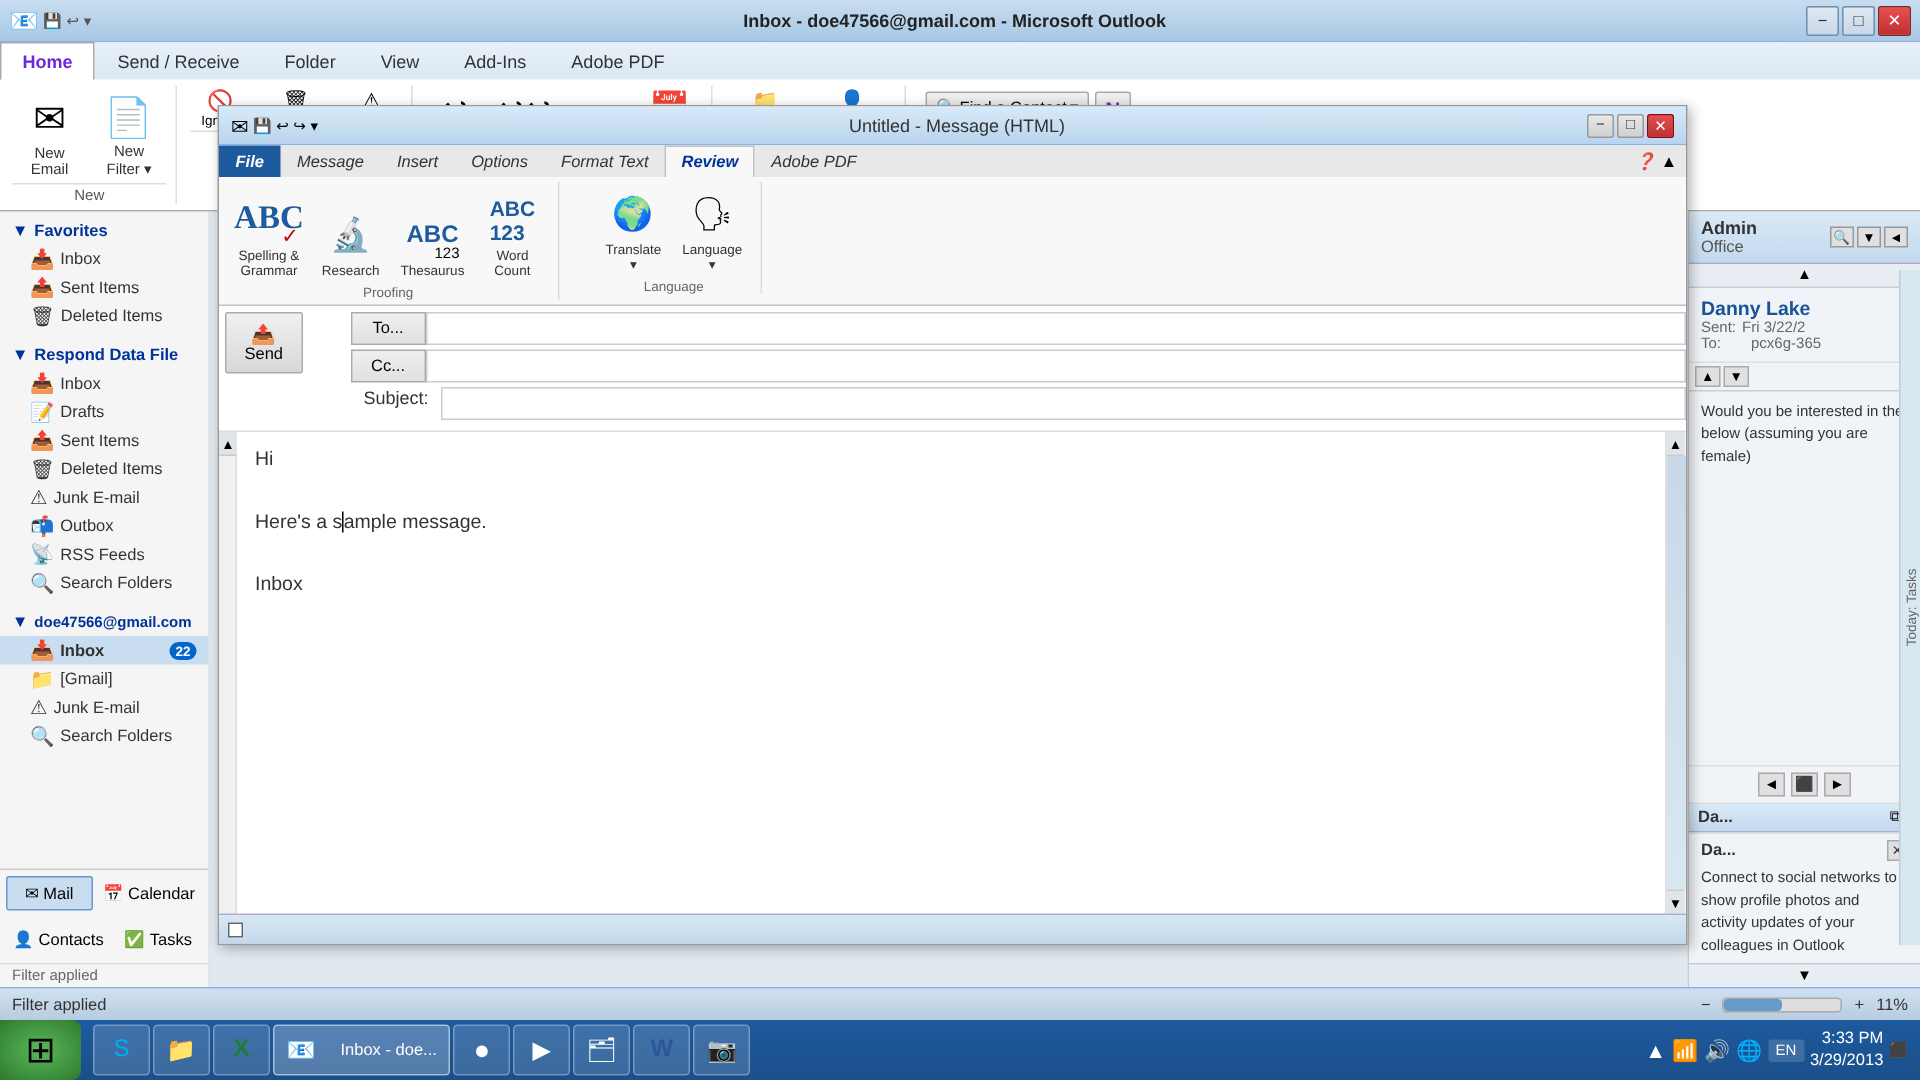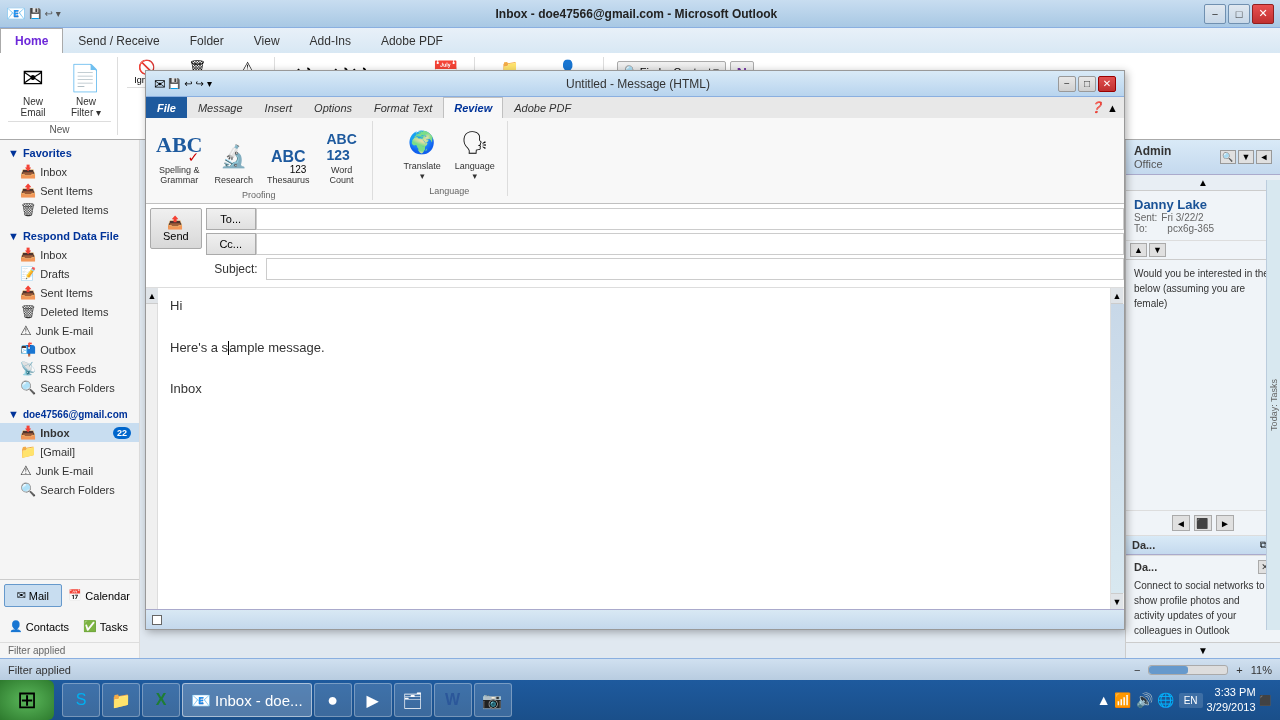--- a/index.html
+++ b/index.html
@@ -43,21 +43,21 @@
 
     
     .compose-ribbon { background: #f8f8f8; border-bottom: 1px solid #c0c0c0; }
     .compose-ribbon-tabs { display: flex; background: #e8e8e8; font-style: italic; }
     .compose-ribbon-tab { padding: 4px 10px; font-size: 11px; cursor: pointer; border: 1px solid transparent; border-bottom: none; color: #333; }
     .compose-ribbon-tab.active { background: #f8f8f8; border-color: #c0c0c0; color: #003399; font-weight: bold; }
     .compose-ribbon-content { display: flex; padding: 3px 6px; gap: 22px; align-items: flex-start; }
     .compose-ribbon-group { display: flex; flex-direction: column; align-items: center; border-right: 1px solid #ddd; padding-right: 6px; margin-right: 3px; }
     .compose-ribbon-items { display: flex; gap: 2px; align-items: flex-end; }
     .compose-ribbon-group-label { font-size: 9px; color: #666; text-align: center; margin-top: 1px; }
-    .compose-field-row { display: flex; align-items: center; margin-bottom: 3px; }
+    .compose-field-row { display: flex; align-items: flex-start; margin-bottom: 3px; margin-left: 28px; }
     .compose-field-input { flex: 1; border: 1px solid #ccc; padding: 2px 4px; font-size: 12px; height: 22px; background: white; }
     .compose-field-btn { width: 50px; height: 22px; background: linear-gradient(to bottom, #f0f0f0, #e0e0e0); border: 1px solid #aaa; font-size: 11px; cursor: pointer; display: flex; align-items: center; justify-content: center; }
     .send-btn-area { padding: 4px; display: flex; align-items: flex-start; }
     .send-btn { padding: 6px 12px; background: linear-gradient(to bottom, #f0f0f0, #d8d8d8); border: 1px solid #aaa; border-radius: 2px; font-size: 12px; cursor: pointer; display: flex; flex-direction: column; align-items: center; }
     .compose-body { flex: 1; padding: 8px 12px; font-size: 13px; color: #333; overflow-y: auto; line-height: 1.6; }
 
     
     .right-panel { width: 155px; background: #f0f4f8; border-left: 1px solid #ccc; display: flex; flex-direction: column; overflow: hidden; }
     .right-panel-header { background: linear-gradient(to bottom, #d9eaf7, #c4d9ee); padding: 4px 8px; border-bottom: 1px solid #aac; display: flex; align-items: center; }
     .right-panel-controls { display: flex; gap: 2px; }
@@ -557,21 +557,21 @@
       <span class="taskbar-icon" style="color:#00aff0;">S</span>
     </div>
     <div class="taskbar-app">
       <span class="taskbar-icon">📁</span>
     </div>
     <div class="taskbar-app">
       <span class="taskbar-icon" style="color:#1e7e34;font-weight:bold;">X</span>
     </div>
     <div class="taskbar-app active">
       <span class="taskbar-icon">📧</span>
-      <span style="color:white;font-size:15px;">Inbox - doe...</span>
+      <span style="color:white;font-size:11px;margin-left:12px;">Inbox - doe...</span>
     </div>
     <div class="taskbar-app">
       <span class="taskbar-icon" style="font-size:18px;">●</span>
     </div>
     <div class="taskbar-app">
       <span class="taskbar-icon">▶</span>
     </div>
     <div class="taskbar-app">
       <span class="taskbar-icon">🗂</span>
     </div>

